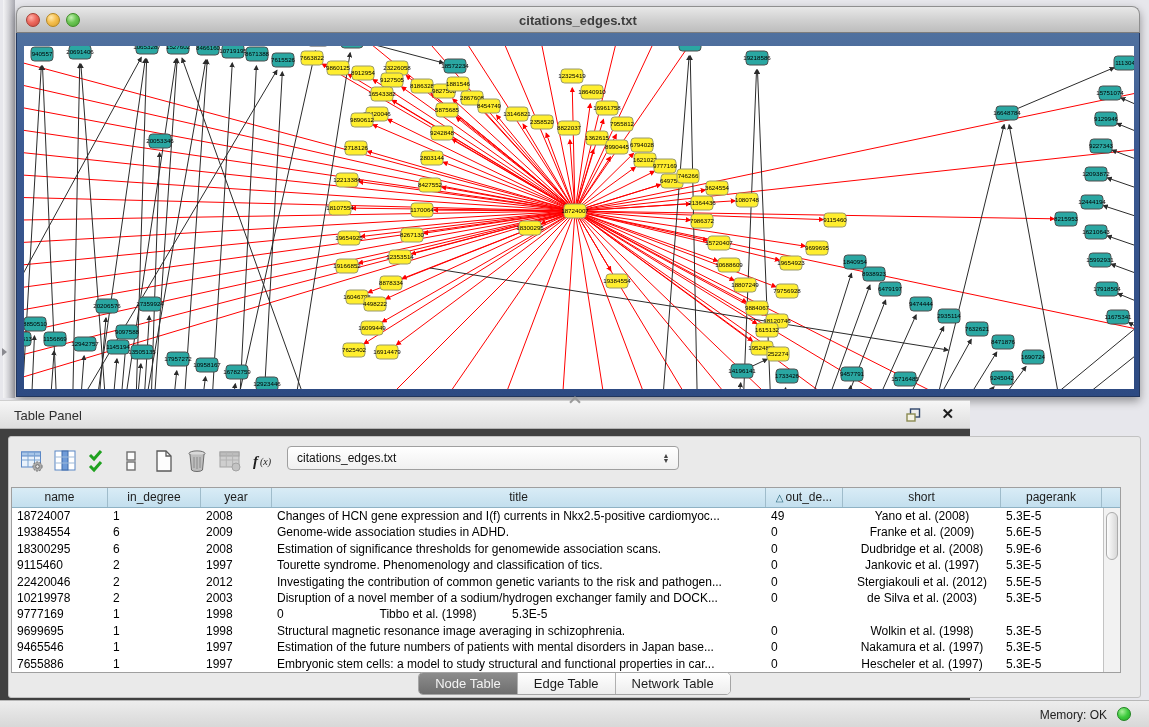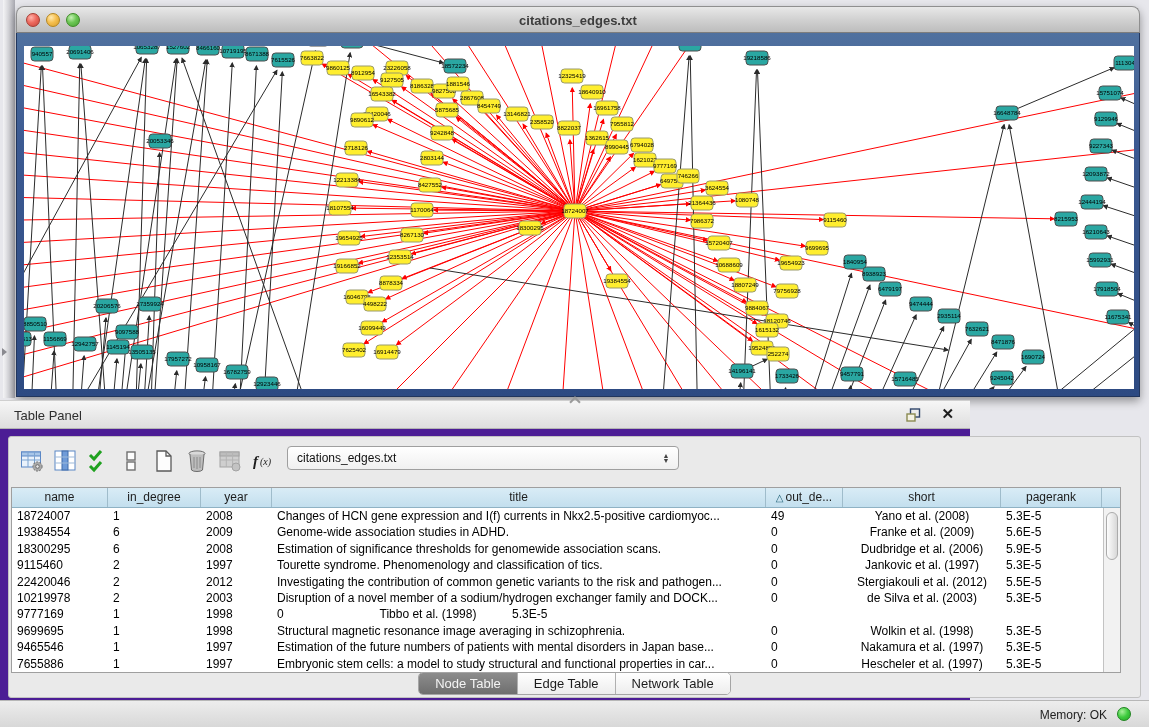--- a/index.html
+++ b/index.html
@@ -27,21 +27,21 @@
     font-size:13px; font-weight:bold; color:#3d3d3d; }
   .net-frame { position:absolute; left:0; top:27px; width:100%; height:364px;
     background:linear-gradient(180deg,#50719f 0%,#3c5a92 30%,#2d4a82 100%);
     border:1px solid #22365d; border-top:none; }
   .net-canvas { position:absolute; left:7px; top:13px; width:1110px; height:343px;
     background:#ffffff; overflow:hidden; }
   .net-canvas svg { display:block; }
   .graph-node-label { font-family:"Liberation Sans",sans-serif; }
 
   
-  .table-panel { position:absolute; left:0; top:400px; width:970px; height:300px; background:#4c1d95; }
+  .table-panel { position:absolute; left:0; top:400px; width:970px; height:300px; background:#404040; }
   .tp-header { position:absolute; left:0; top:0; width:100%; height:29px;
     background:linear-gradient(#f6f6f6,#dedede); border-bottom:1px solid #b4b4b4; border-top:1px solid #cfcfcf;}
   .tp-title { position:absolute; left:14px; top:7px; font-size:13px; color:#2e2e2e; }
   .tp-caret { position:absolute; left:571px; top:-3px; width:8px; height:8px;
     border-left:2px solid #9a9a9a; border-top:2px solid #9a9a9a; transform:rotate(45deg); }
   .tp-float { position:absolute; right:48px; top:7px; width:16px; height:15px; cursor:pointer; }
   .tp-close { position:absolute; right:16px; top:4px; font-size:15px; font-weight:bold; color:#1c1c1c; cursor:pointer;}
 
   .tp-body { position:absolute; left:8px; top:36px; width:1133px; height:262px;
     border:1px solid #c2c2c2; border-radius:3px; background:#eaeaea; }
@@ -881,22 +881,22 @@
             <div class="g-cell" style="width: 77px; text-align: left;">0</div>
             <div class="g-cell" style="width: 158px; text-align: center;">Franke et al. (2009)</div>
             <div class="g-cell" style="width: 101px; text-align: left;">5.6E-5</div>
           </div>
           <div class="g-row">
             <div class="g-cell" style="width: 96px; text-align: left;">18300295</div>
             <div class="g-cell" style="width: 93px; text-align: left;">6</div>
             <div class="g-cell" style="width: 71px; text-align: left;">2008</div>
             <div class="g-cell" style="width: 494px; text-align: left;">Estimation of significance thresholds for genomewide association scans.</div>
             <div class="g-cell" style="width: 77px; text-align: left;">0</div>
-            <div class="g-cell" style="width: 158px; text-align: center;">Dudbridge et al. (2006)</div>
-            <div class="g-cell" style="width: 101px; text-align: left;">5.9E-5</div>
+            <div class="g-cell" style="width: 158px; text-align: center;">Dudbridge et al. (2008)</div>
+            <div class="g-cell" style="width: 101px; text-align: left;">5.9E-6</div>
           </div>
           <div class="g-row">
             <div class="g-cell" style="width: 96px; text-align: left;">9115460</div>
             <div class="g-cell" style="width: 93px; text-align: left;">2</div>
             <div class="g-cell" style="width: 71px; text-align: left;">1997</div>
             <div class="g-cell" style="width: 494px; text-align: left;">Tourette syndrome. Phenomenology and classification of tics.</div>
             <div class="g-cell" style="width: 77px; text-align: left;">0</div>
             <div class="g-cell" style="width: 158px; text-align: center;">Jankovic et al. (1997)</div>
             <div class="g-cell" style="width: 101px; text-align: left;">5.3E-5</div>
           </div>

